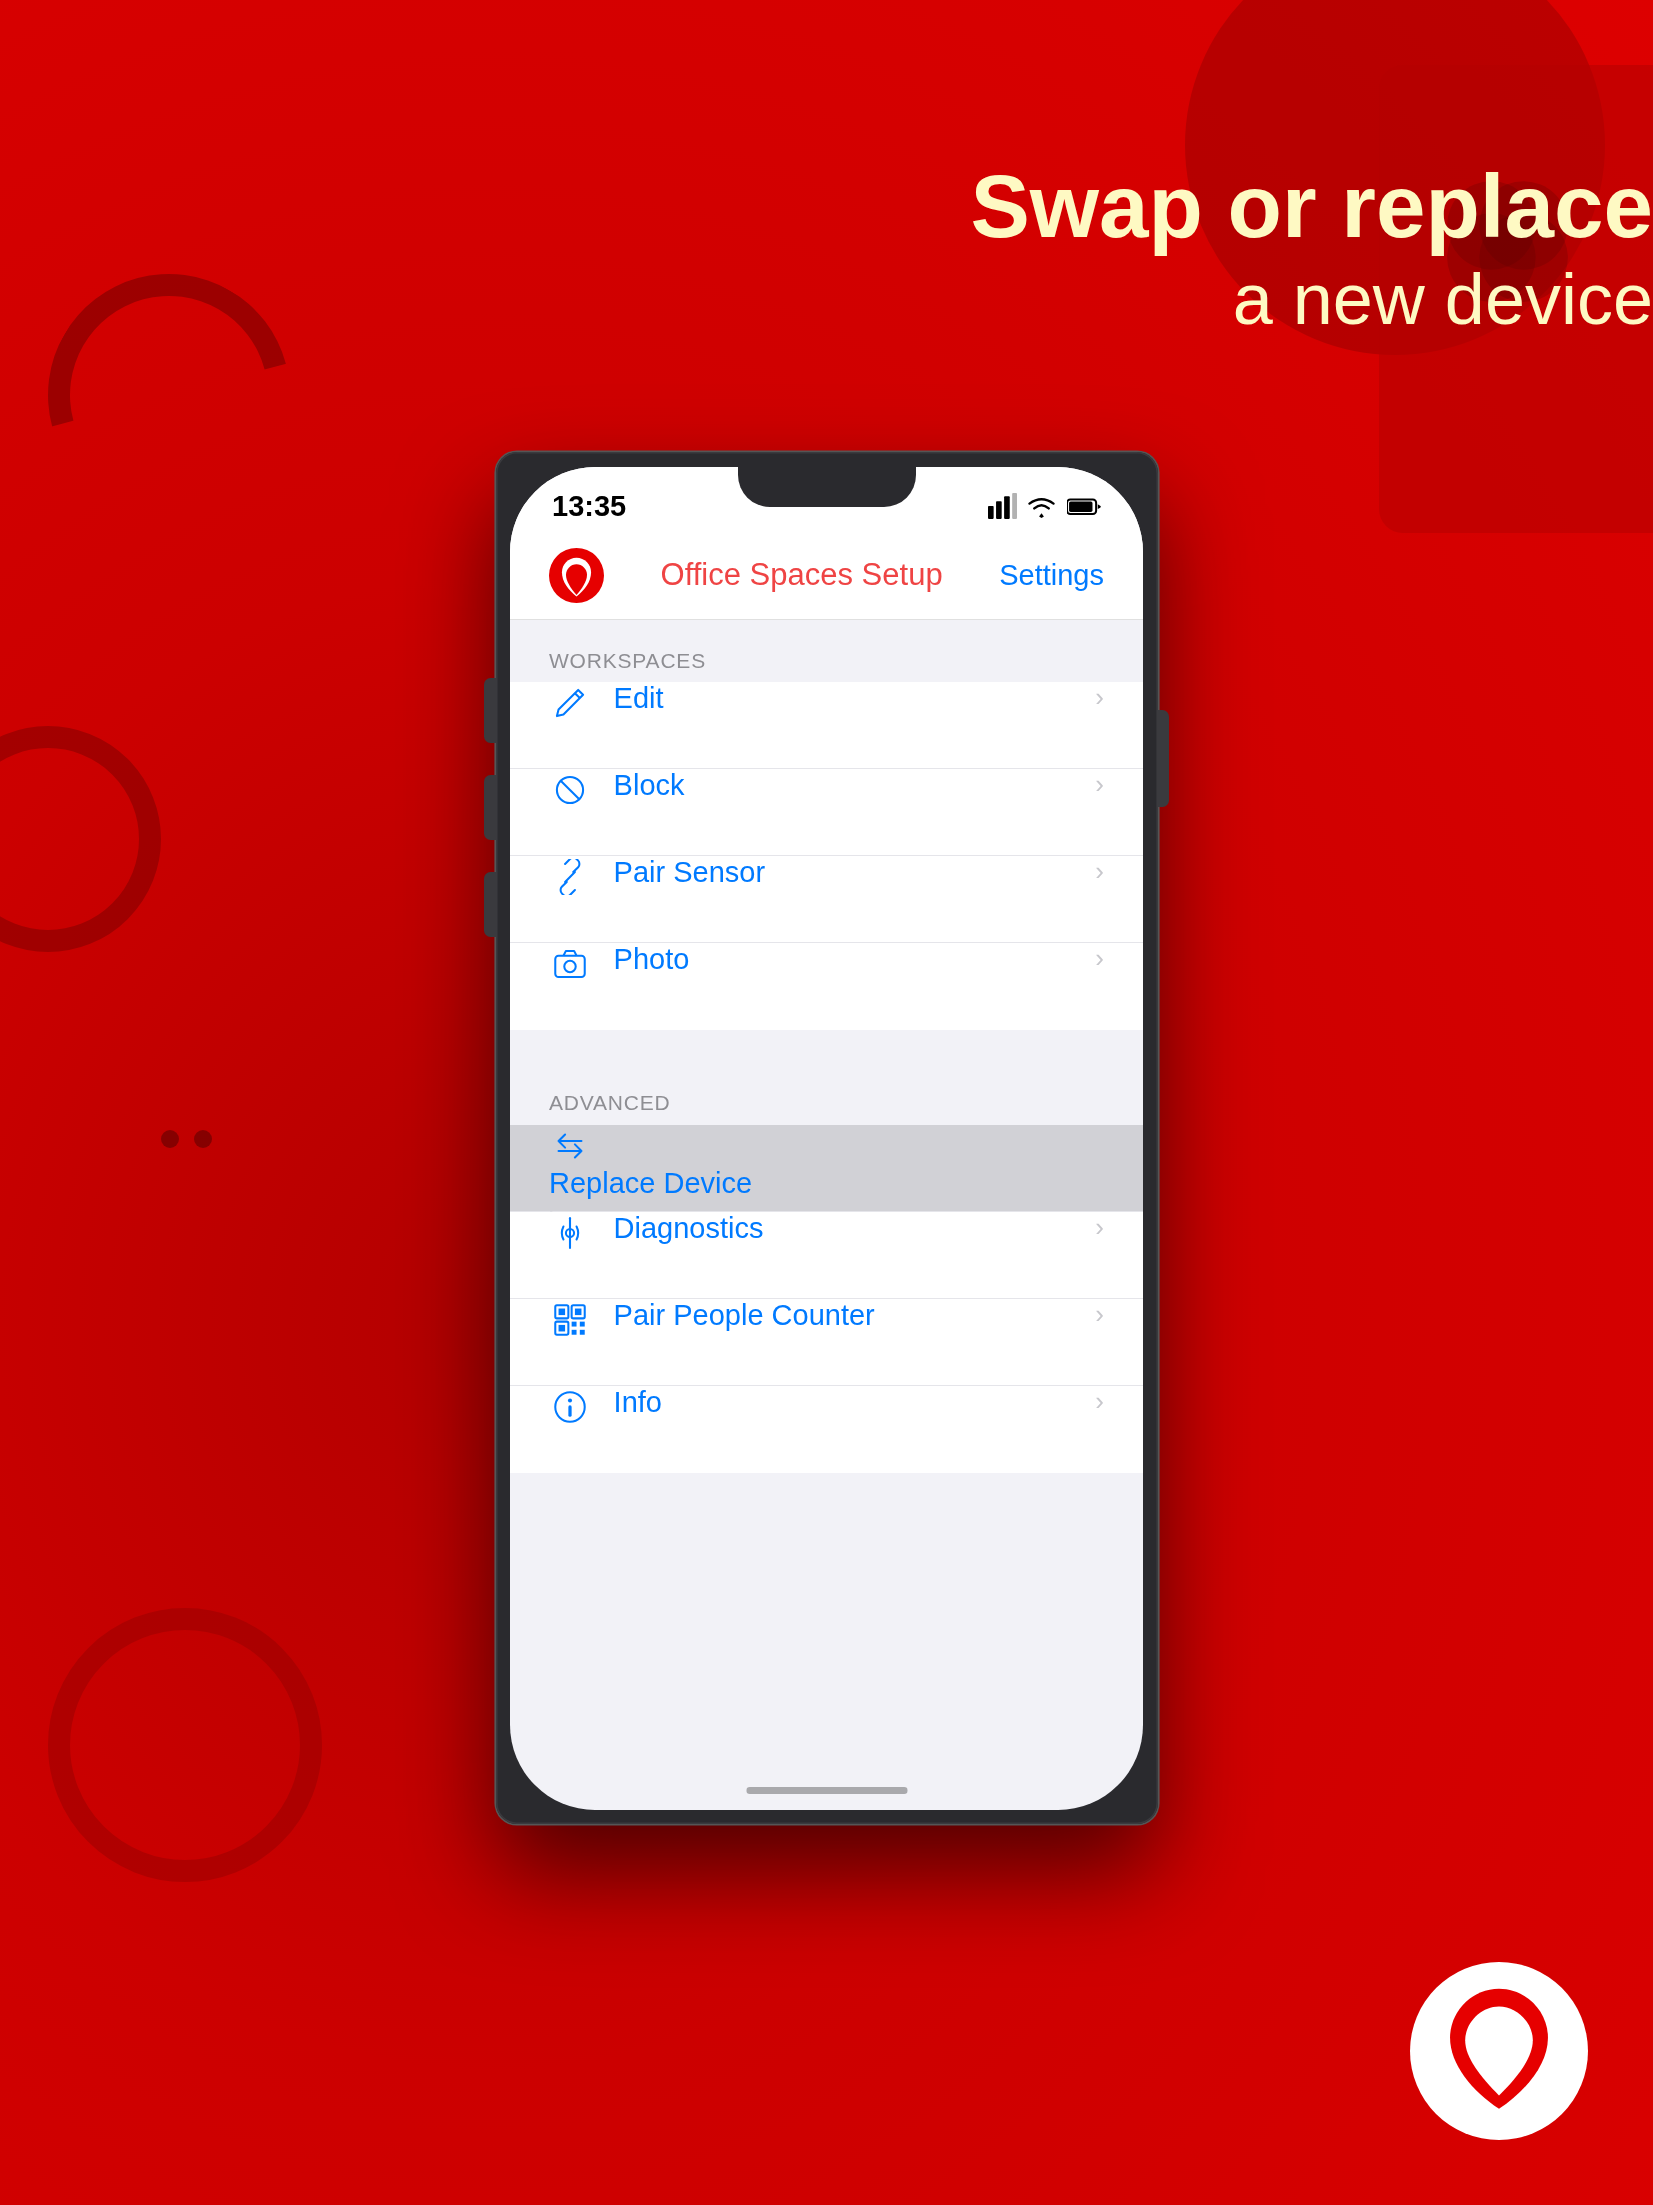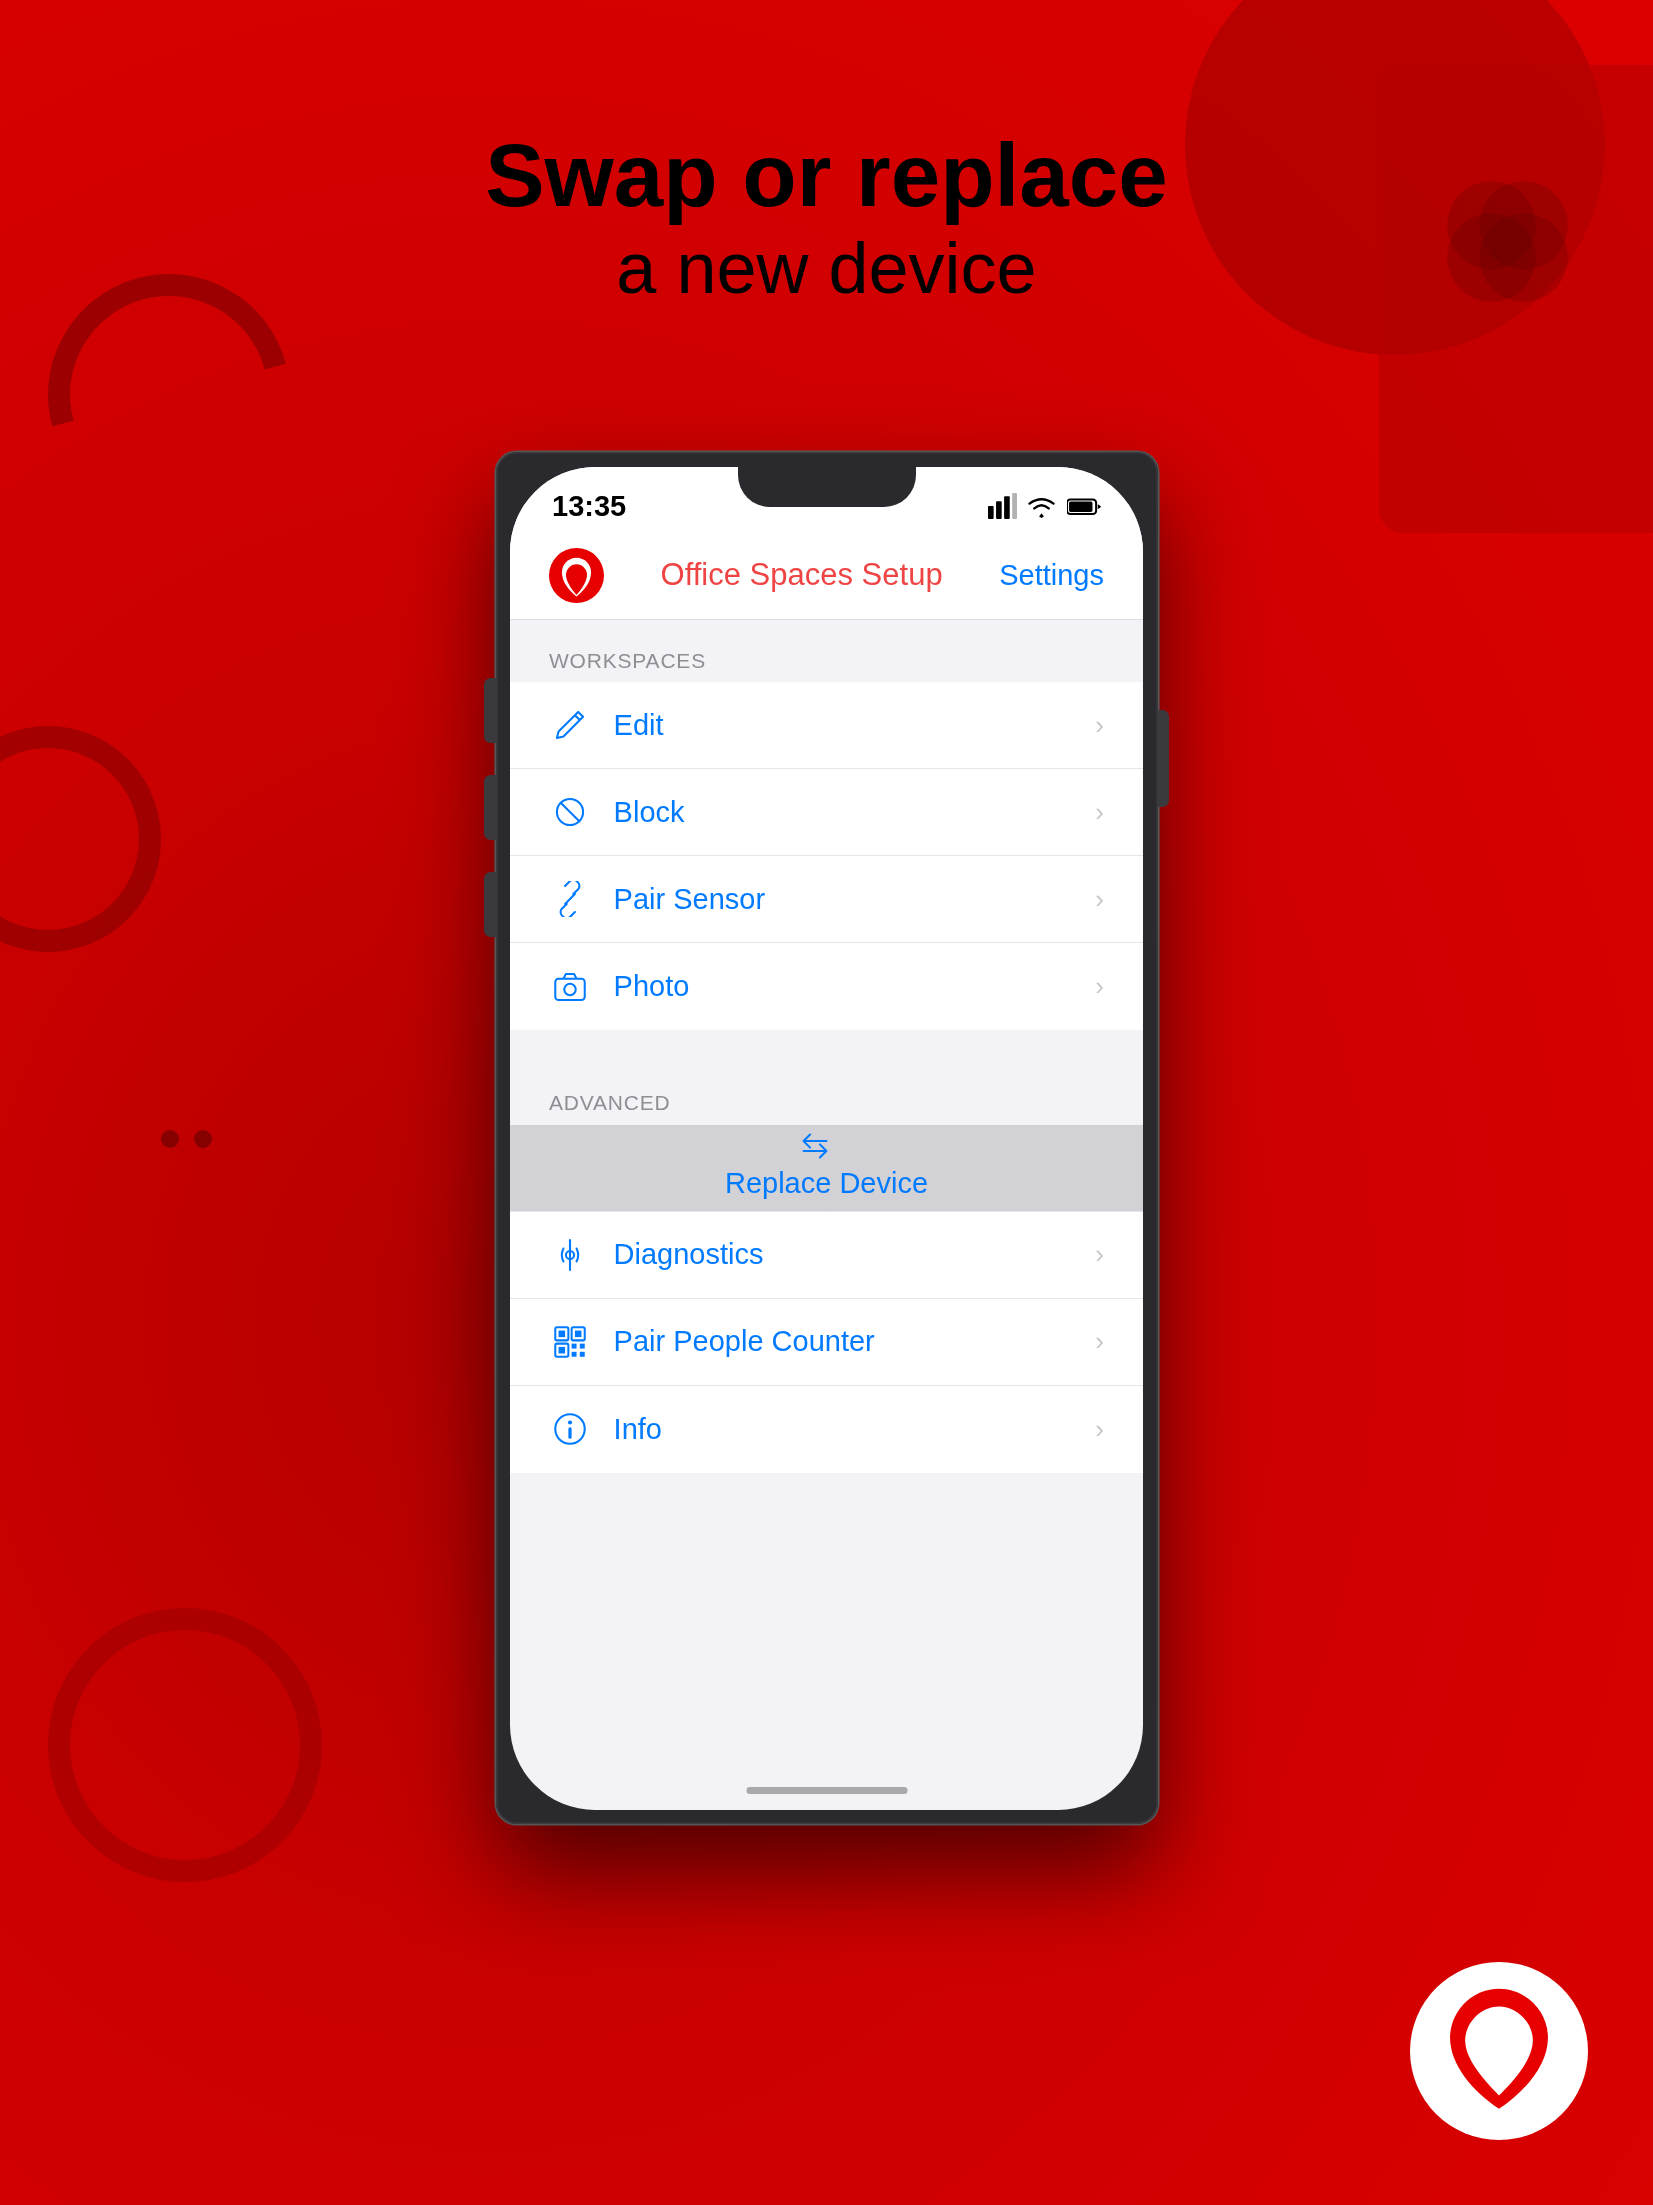--- a/index.html
+++ b/index.html
@@ -101,25 +101,25 @@
       position: absolute;
       bottom: 65px;
       right: 65px;
       width: 178px;
       height: 178px;
     }
 
     
     .page-heading {
       position: absolute;
-      top: 127px;
+      top: 158px;
       left: 0;
       right: 0;
-      text-align: center;
-      color: #000000;
+      text-align: right;
+      color: #fef9c3;
     }
 
     .page-heading .line1 {
       font-size: 89px;
       font-weight: 800;
       display: block;
       line-height: 1.1;
     }
 
     .page-heading .line2 {
@@ -265,21 +265,20 @@
       text-transform: uppercase;
     }
 
     .list-group {
       background: white;
       margin: 0 0 32px 0;
     }
 
     .list-item {
       display: flex;
-      align-items: center;
       padding: 0 39px;
       height: 87px;
       border-bottom: 0.8px solid #e5e5ea;
       cursor: pointer;
       position: relative;
       background: white;
     }
 
     .list-item:last-child {
       border-bottom: none;

